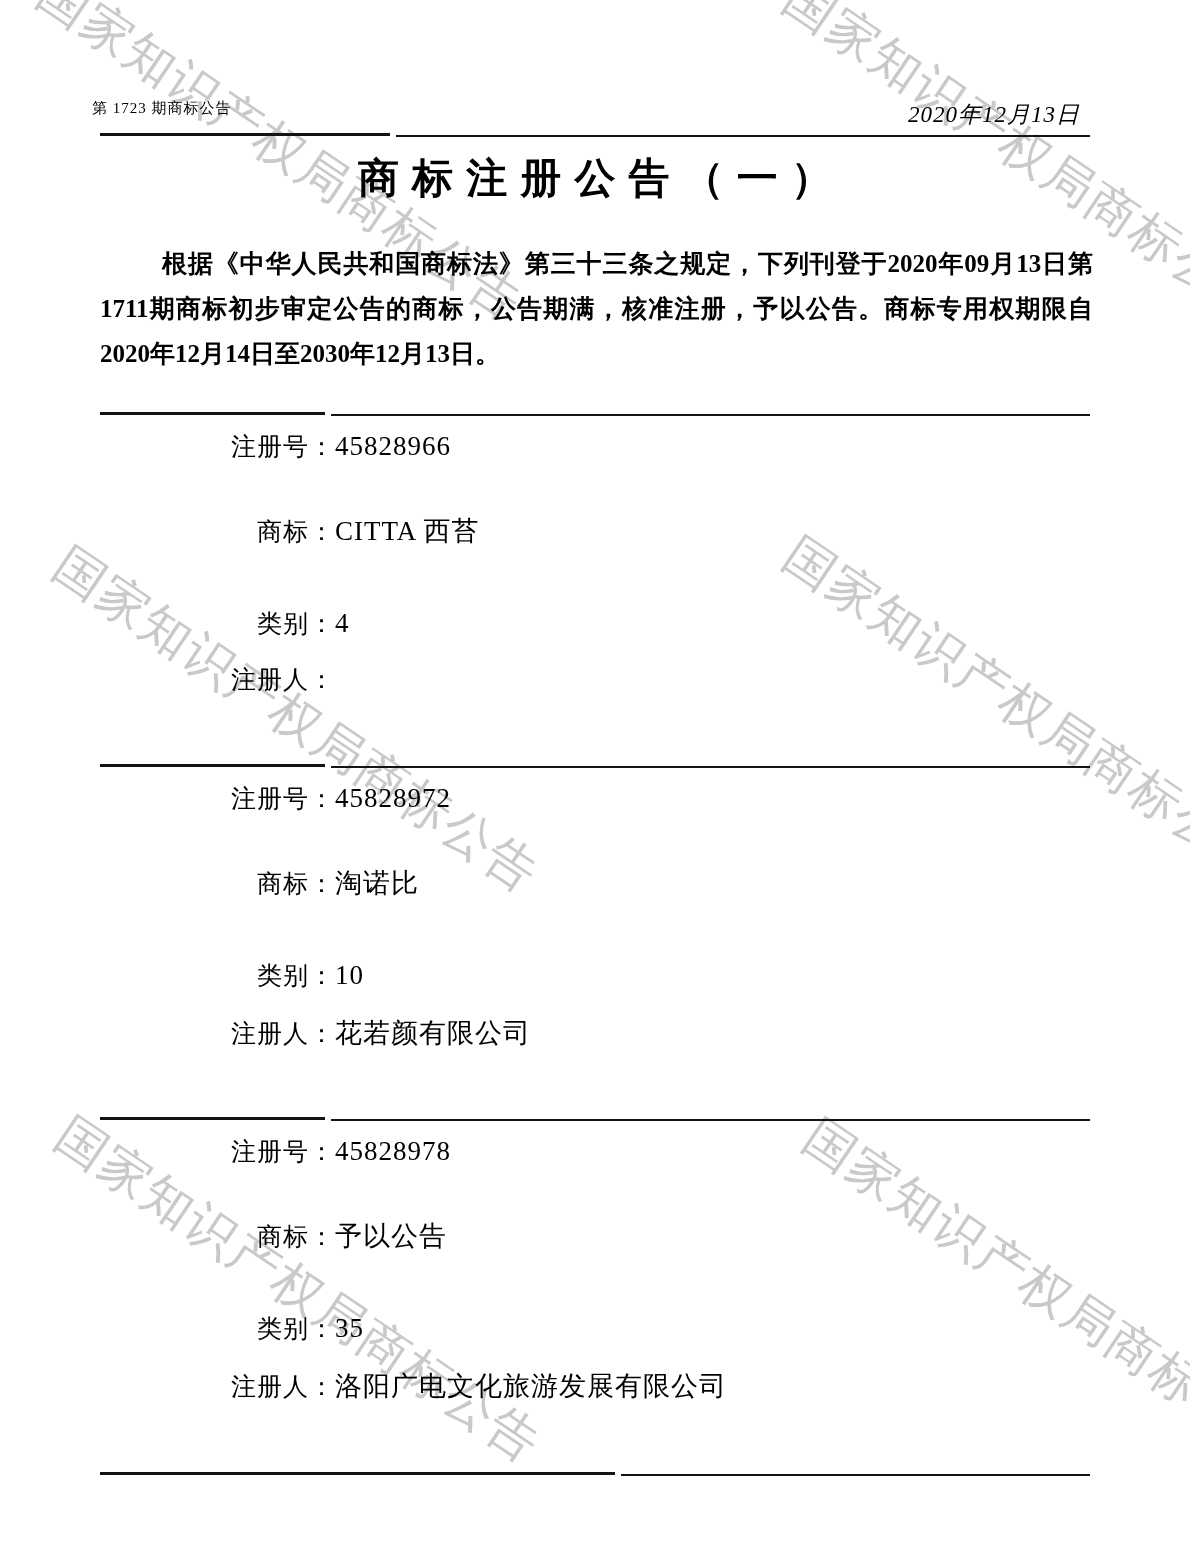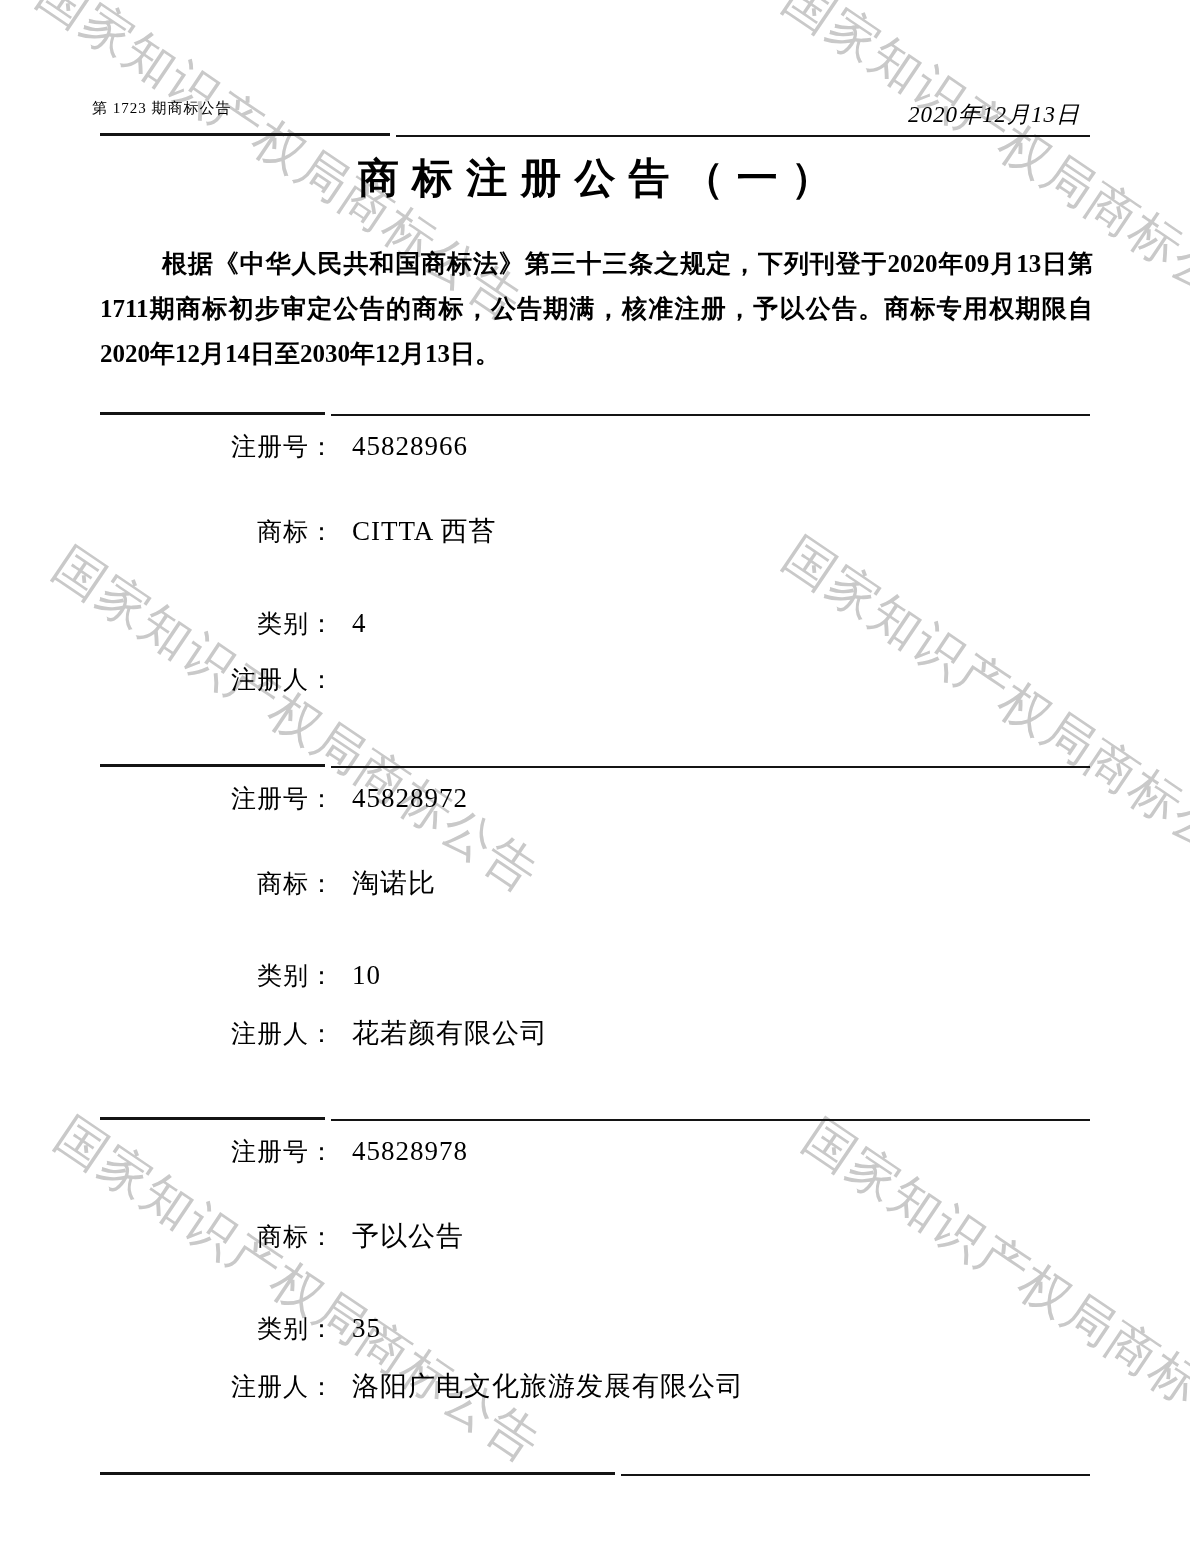--- a/index.html
+++ b/index.html
@@ -50,21 +50,20 @@
   .entry{position:absolute;z-index:1;left:0;width:100%;height:352px;}
   .row{position:absolute;left:100px;display:flex;align-items:baseline;}
   .row-1{top:18px}.row-2{top:101px}.row-3{top:195px}.row-4{top:251px}
   .lbl{
     display:inline-block;width:235px;
     text-align:right;
     font-weight:normal;font-size:25px;
     letter-spacing:1px;
   }
   .val{
-    margin-left:17px;
     font-size:27px;
     letter-spacing:1px;
   }
 </style>
 </head>
 <body>
 
 <div class="page">
 
   <div class="wm" style="left: 62px; top: -40px; color: rgb(201, 201, 201);">国家知识产权局商标公告</div>

